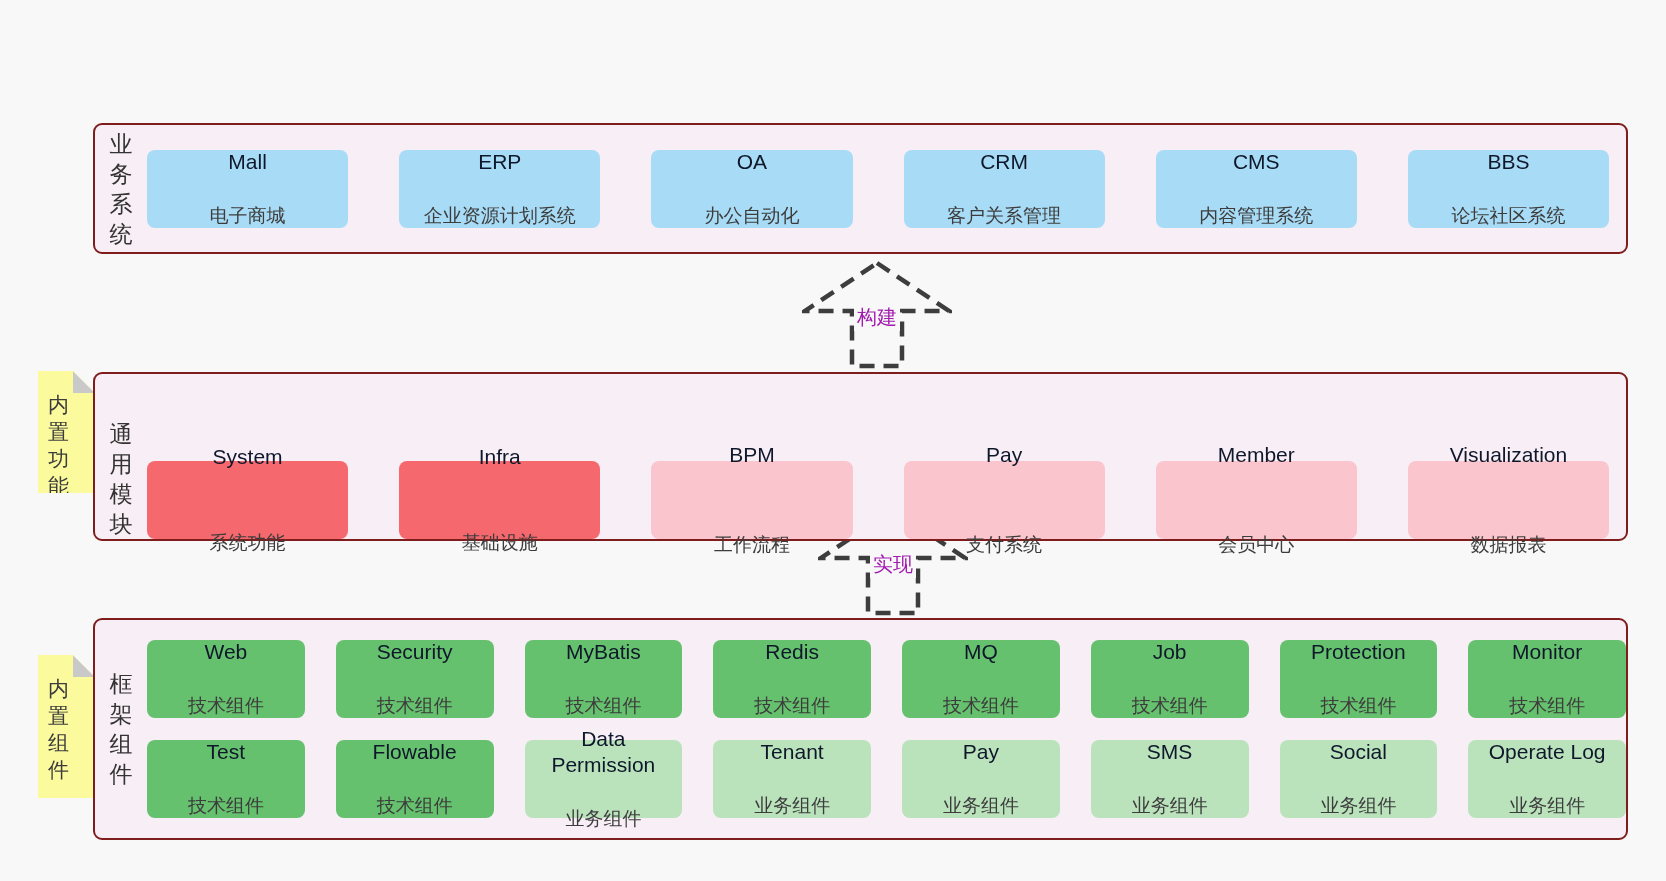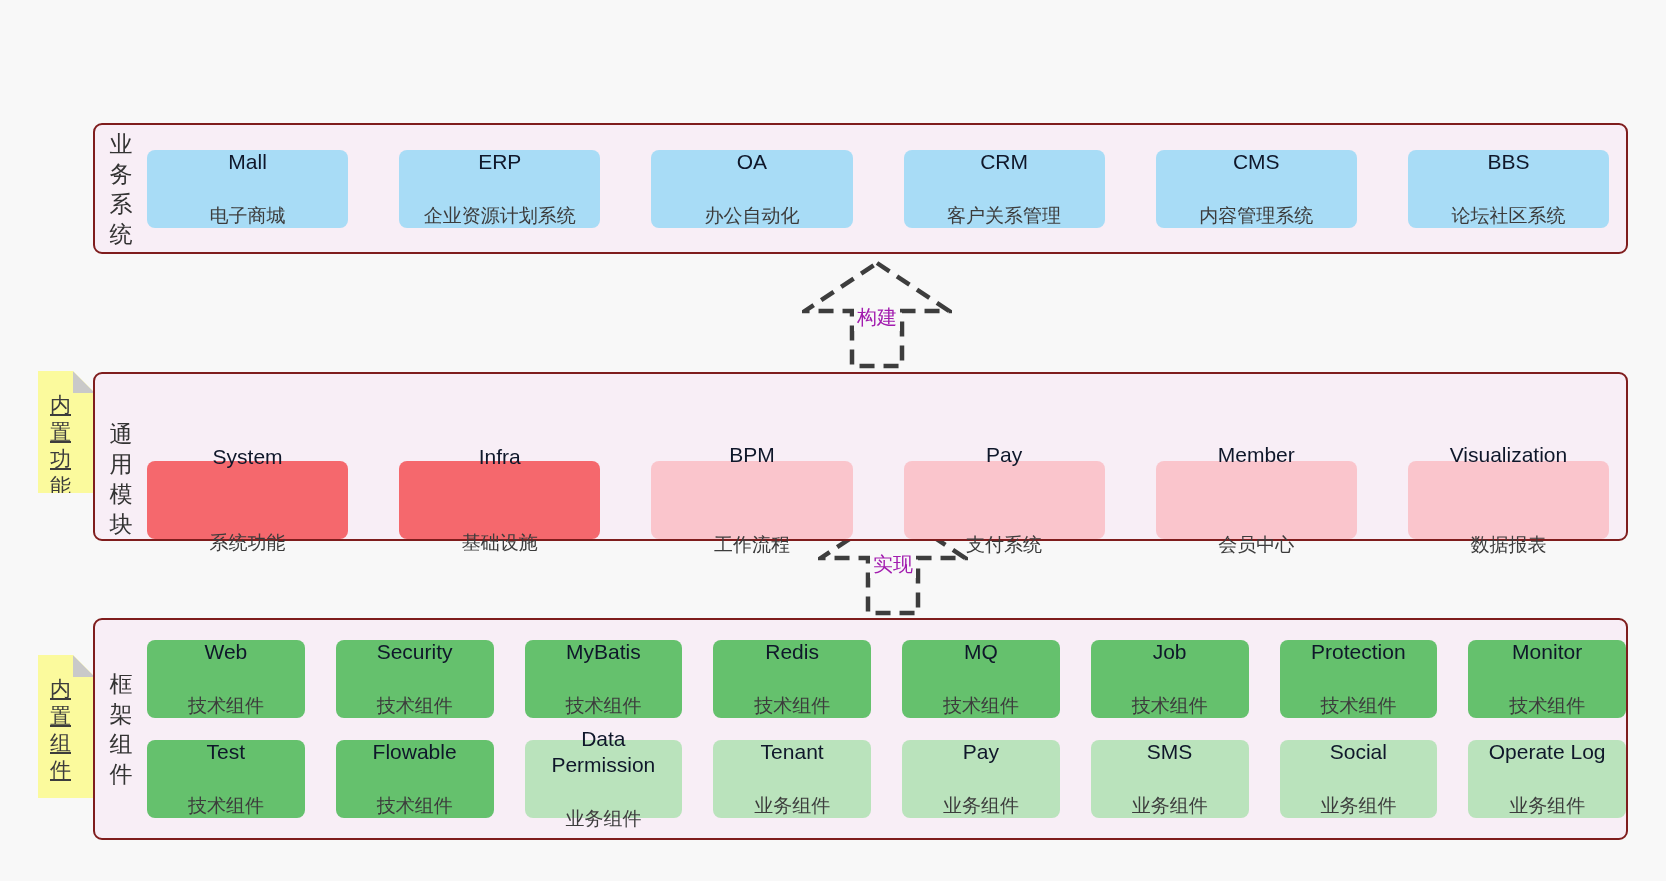--- a/index.html
+++ b/index.html
@@ -47,21 +47,21 @@
     position:absolute; left:38px; width:57px; background:#fbfa9d; z-index:1;
     clip-path: polygon(0 0, calc(100% - 22px) 0, 100% 22px, 100% 100%, 0 100%);
     box-sizing:border-box; padding-top:20px;
   }
   .note::after {
     content:""; position:absolute; top:0; right:0; width:22px; height:22px;
     background:#c9c9c9; clip-path: polygon(0 0, 100% 100%, 0 100%);
   }
   .note .ntext {
     display:block; width:25px; margin-left:10px; word-break:break-all;
-    text-align:center; font-size:21px; line-height:27px; color:#3c3c3c;text-decoration:underline;
+    font-size:21px; line-height:27px; color:#3c3c3c;
   }
   #note-modules    { top:371px; height:122px; }
   #note-components { top:655px; height:143px; }
 
   
   .arrow { position:absolute; width:150px; height:112px; z-index:0; }
   #arrow-build     { left:802px; top:258px; }
   #arrow-implement { left:818px; top:505px; }
   .arrow svg { display:block; }
   .arrow path {

